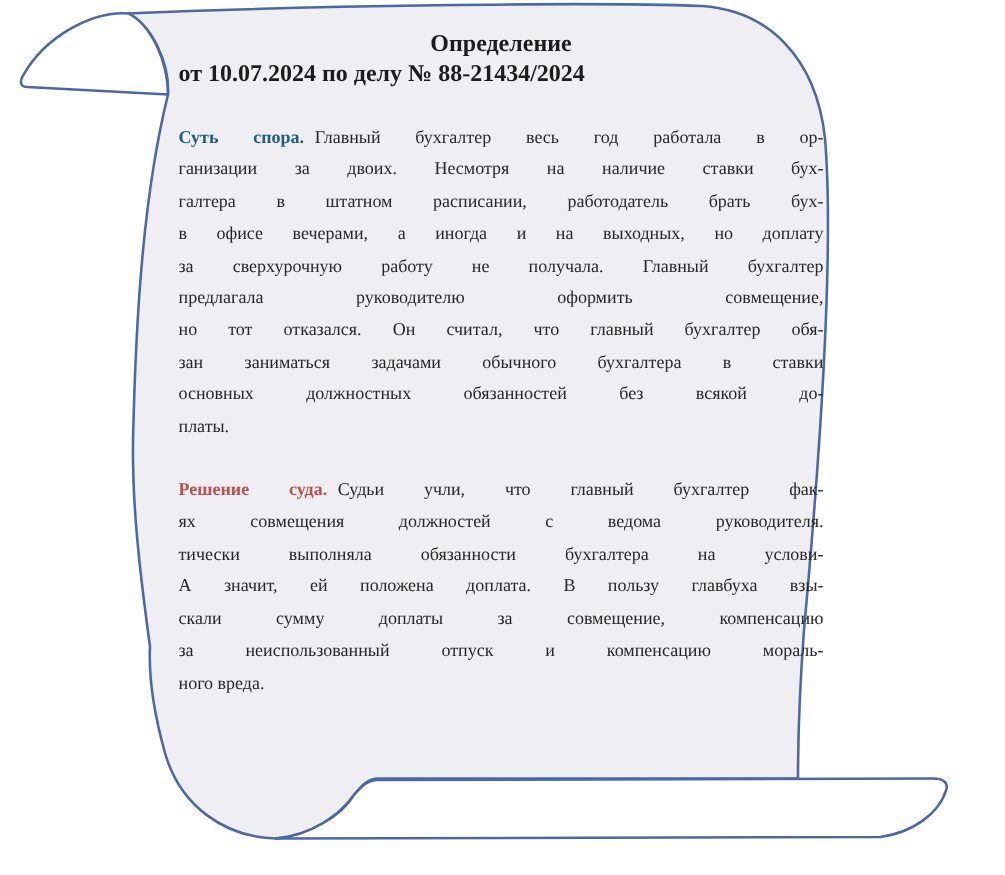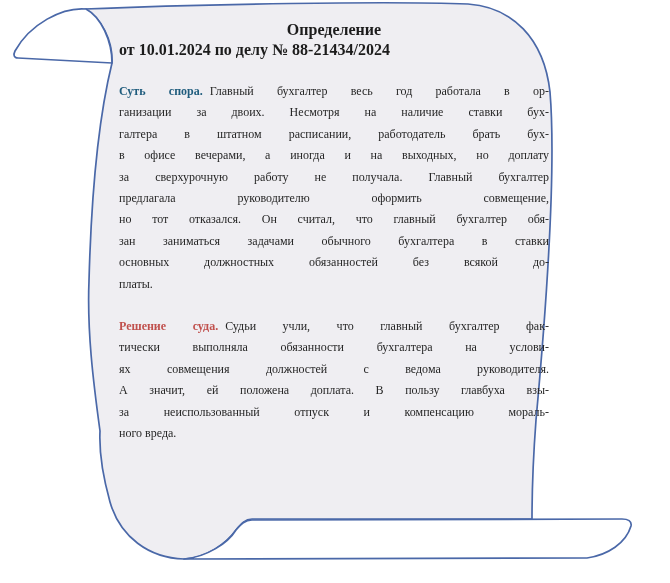--- a/index.html
+++ b/index.html
@@ -60,21 +60,21 @@
              L 184 559
              C 207 557, 228 543, 236 530
              C 241 524, 245 520, 252 520
              Z" fill="#ffffff" stroke="#4a68a8"></path>
   </svg>
 
   <div class="textcol">
 
     <div class="title" style="color: rgb(28, 28, 28);">
         <div class="line">Определение</div>
-        <div class="line last">от 10.01.2024 по делу № 88-21434/2024</div>
+        <div class="line last">от 10.07.2024 по делу № 88-21434/2024</div>
       </div>
 
     <div class="section">
       <div class="line">
         <span class="label" style="color: rgb(31, 92, 125);">Суть спора.</span><span>Главный бухгалтер весь год работала в ор-</span>
       </div>
       <div>
           <div class="line">ганизации за двоих. Несмотря на наличие ставки бух-</div>
           <div class="line">галтера в штатном расписании, работодатель брать бух-</div>
           <div class="line">в офисе вечерами, а иногда и на выходных, но доплату</div>
@@ -85,22 +85,23 @@
           <div class="line">основных должностных обязанностей без всякой до-</div>
           <div class="line last">платы.</div>
         </div>
     </div>
 
     <div class="section">
       <div class="line">
         <span class="label" style="color: rgb(192, 80, 77);">Решение суда.</span><span>Судьи учли, что главный бухгалтер фак-</span>
       </div>
       <div>
+          <div class="line">ях совмещения должностей с ведома руководителя.</div>
           <div class="line">тически выполняла обязанности бухгалтера на услови-</div>
-          <div class="line">ях совмещения должностей с ведома руководителя.</div>
           <div class="line">А значит, ей положена доплата. В пользу главбуха взы-</div>
+          <div class="line">скали сумму доплаты за совмещение, компенсацию</div>
           <div class="line">за неиспользованный отпуск и компенсацию мораль-</div>
           <div class="line last">ного вреда.</div>
         </div>
     </div>
 
   </div>
 </div>
 
 </body></html>

